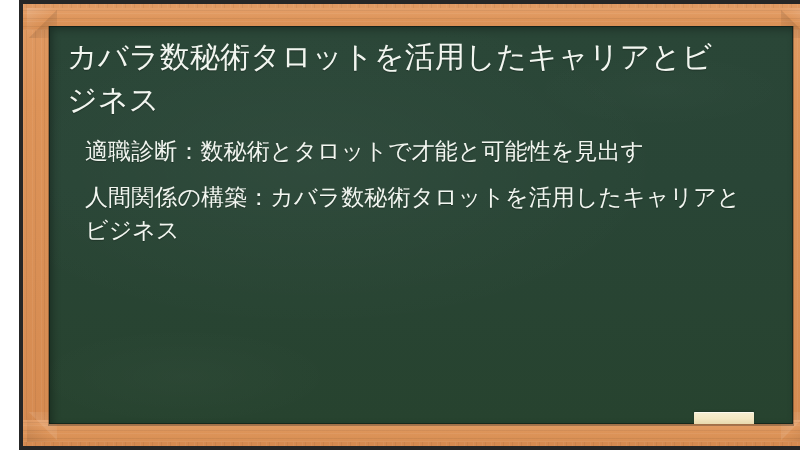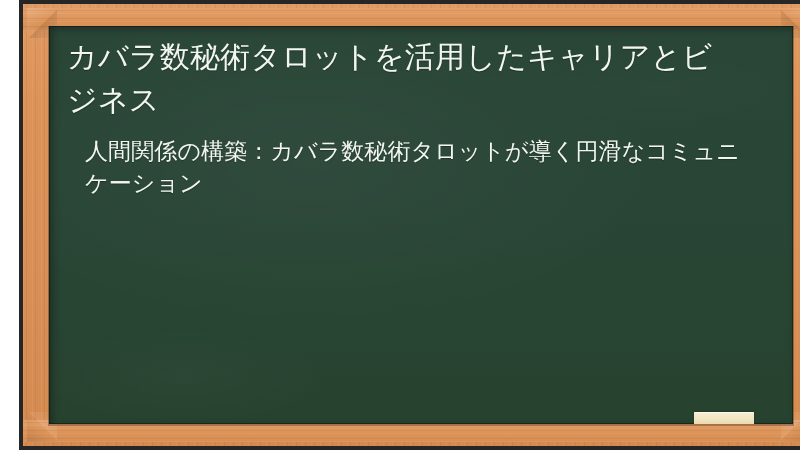--- a/index.html
+++ b/index.html
@@ -171,21 +171,22 @@
     <div class="miter bl"></div>
     <div class="miter br"></div>
   </div>
 
   <div class="board">
     <div class="board-content">
 
       <h1 class="slide-title">カバラ数秘術タロットを活用したキャリアとビジネス</h1>
 
       <ul class="bullet-list">
-        <li class="bullet-item">人間関係の構築：カバラ数秘術タロットが導く円滑なコミュニケーション</li>
+        <li class="bullet-item">適職診断：数秘術とタロットで才能と可能性を見出す</li>
+        <li class="bullet-item">人間関係の構築：カバラ数秘術タロットを活用したキャリアとビジネス</li>
       </ul>
 
     </div>
 
     <div class="chalk-stick"></div>
   </div>
 
 </div>
 
 </body></html>

